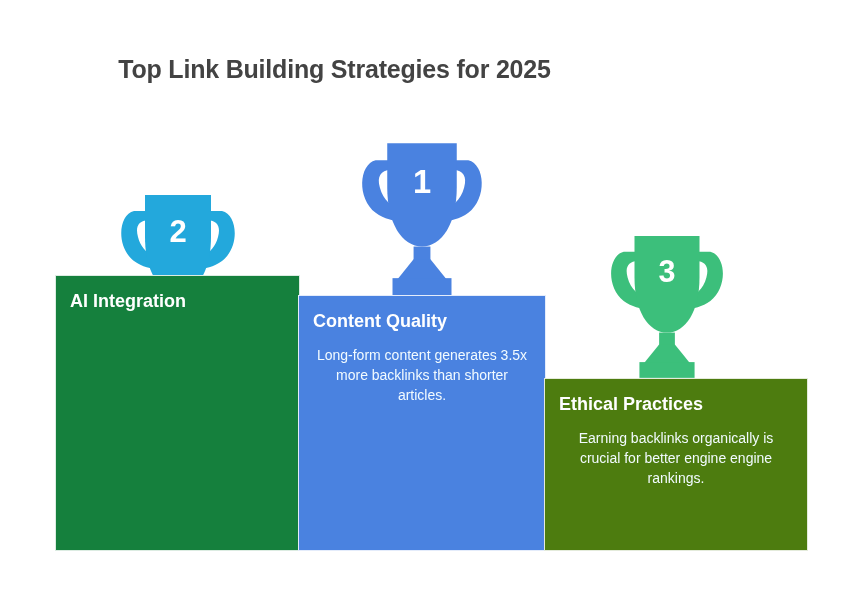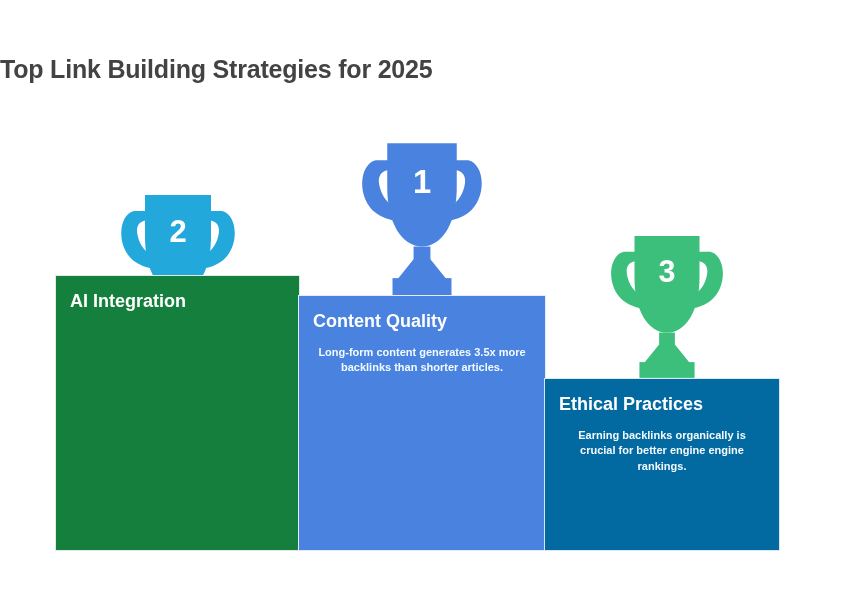--- a/index.html
+++ b/index.html
@@ -19,20 +19,21 @@
     height: 594px;
     background: #ffffff;
   }
 
   
   .chart-title {
     position: absolute;
     left: 0;
     top: 55px;
     width: 669px;
+    text-align: center;
     font-size: 25px;
     font-weight: bold;
     color: #434343;
     letter-spacing: -0.2px;
   }
 
   
   .podium-area {
     position: absolute;
     left: 0;
@@ -60,22 +61,22 @@
   }
 
   .block-heading {
     font-size: 18px;
     font-weight: bold;
     color: #ffffff;
     line-height: 1.25;
     margin-bottom: 12px;
   }
   .block-desc {
-    font-size: 11px;
-    font-weight: bold;
+    font-size: 14px;
+    font-weight: normal;
     color: #f2fbff;
     line-height: 1.45;
   }
 
   
   .trophy-wrap {
     position: absolute;
     left: 50%;
     transform: translateX(-50%);
   }
@@ -84,21 +85,21 @@
   
   #col-second { left: 55px; width: 245px; }
   #col-second .podium-block { width: 245px; height: 276px; background: #15803d; gap: 15px; }
   #col-second .trophy-wrap { bottom: 212px; }
 
   #col-first  { left: 298px; width: 248px; }
   #col-first .podium-block { width: 248px; height: 256px; background: #4a82e0; }
   #col-first .trophy-wrap { bottom: 256px; }
 
   #col-third  { left: 544px; width: 246px; }
-  #col-third .podium-block { width: 236px; height: 173px; background: #0369a1; }
+  #col-third .podium-block { width: 264px; height: 173px; background: #4d7c0f; }
   #col-third .trophy-wrap { bottom: 173px; }
 
   .trophy-num {
     font-family: "Liberation Sans", sans-serif;
     font-weight: bold;
     fill: #ffffff;
     text-anchor: middle;
   }
 
   

